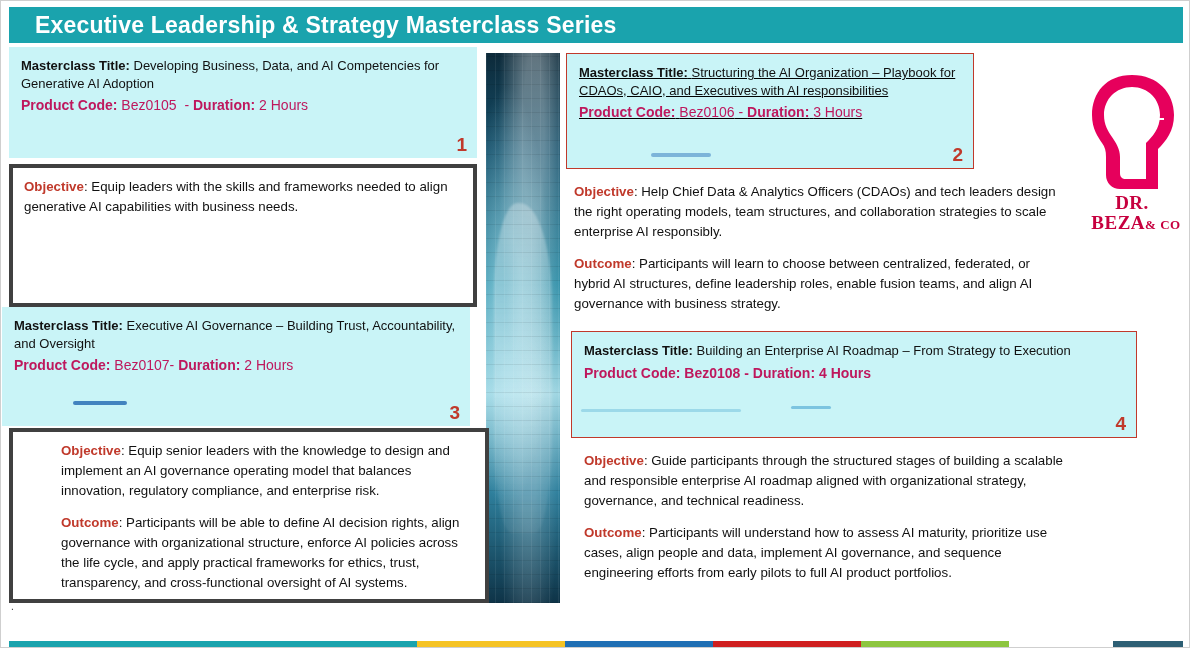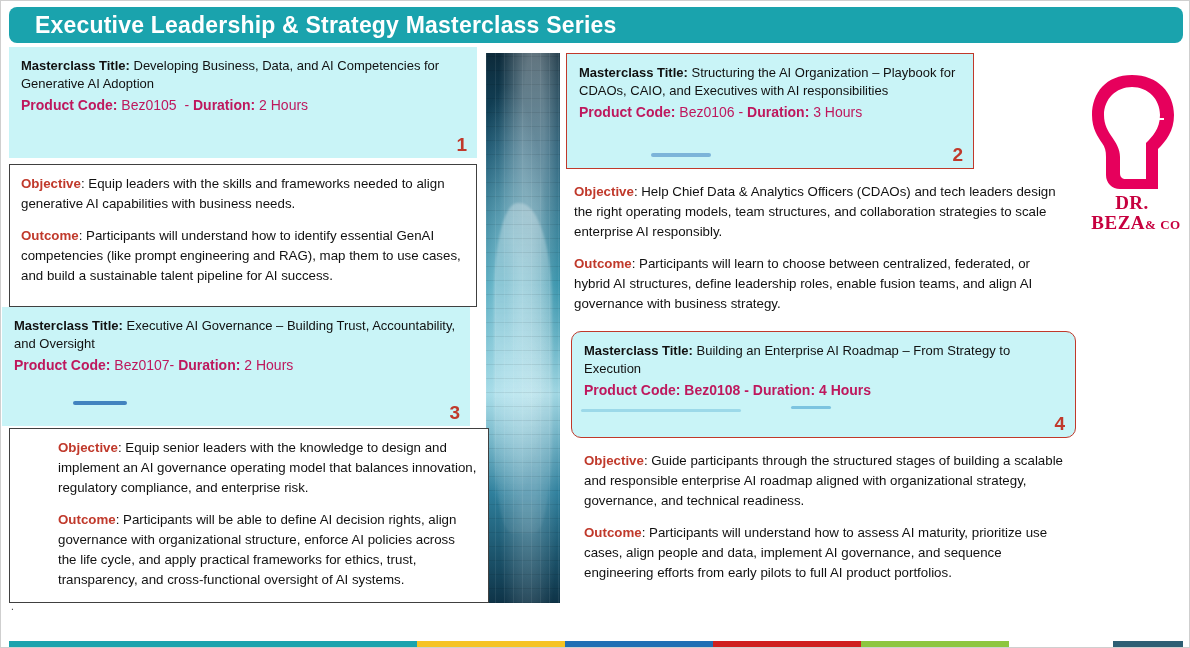--- a/index.html
+++ b/index.html
@@ -23,21 +23,20 @@
   
   .header {
     position: absolute;
     left: 8px;
     top: 6px;
     width: 1174px;
     height: 36px;
     background: #1aa3ad;
     display: flex;
     align-items: center;
-    border-radius: 8px;
   }
   .header-title {
     color: #ffffff;
     font-size: 23px;
     font-weight: bold;
     letter-spacing: 0.2px;
     margin-left: 26px;
     font-family: "Liberation Sans", sans-serif;
   }
 
@@ -68,21 +67,21 @@
     right: 10px;
     bottom: 2px;
     font-size: 19px;
     font-weight: bold;
     color: #c0392b;
   }
 
   .oo-box {
     position: absolute;
     box-sizing: border-box;
-    border: 1px solid #404040;
+    border: 4px solid #404040;
     background: #ffffff;
     padding: 9px 11px 9px 11px;
   }
   .oo-p {
     font-size: 13.3px;
     line-height: 1.5;
     color: #111111;
     margin: 0 0 12px 0;
   }
   .oo-p:last-child { margin-bottom: 0; }
@@ -90,23 +89,23 @@
     color: #c0392b;
     font-weight: bold;
   }
 
   
   #box1 { left: 8px;  top: 46px;  width: 468px; height: 111px; }
   #oo1  { left: 8px;  top: 163px; width: 468px; height: 143px; }
   #box3 { left: 1px;  top: 306px; width: 468px; height: 119px; }
   #oo3  { left: 8px;  top: 427px; width: 480px; height: 175px; padding-left: 48px; }
 
-  #box2 { left: 565px; top: 52px;  width: 408px; height: 116px; }
+  #box2 { left: 565px; top: 52px;  width: 408px; height: 116px; text-decoration: underline; }
   #oo2  { left: 565px; top: 172px; width: 513px; height: 140px; border: none; padding-left: 8px; }
-  #box4 { left: 570px; top: 330px; width: 505px; height: 107px; border-radius: 10px; }
+  #box4 { left: 570px; top: 330px; width: 566px; height: 107px; }
   #oo4  { left: 575px; top: 441px; width: 505px; height: 160px; border: none; padding-left: 8px; }
 
   
   .center-img {
     position: absolute;
     left: 485px;
     top: 52px;
     width: 74px;
     height: 550px;
     background:
@@ -244,23 +243,20 @@
       &nbsp;-
       <b>Duration:</b>
       <span>2 Hours</span>
     </div>
     <div class="num">1</div>
   </div>
 
   <div class="oo-box" id="oo1">
     <p class="oo-p">
       <span class="oo-lab">Objective</span><span>: Equip leaders with the skills and frameworks needed to align generative AI capabilities with business needs.</span>
-    </p>
-    <p class="oo-p">
-      <span class="oo-lab">Outcome</span><span>: Participants will understand how to identify essential GenAI competencies (like prompt engineering and RAG), map them to use cases, and build a sustainable talent pipeline for AI success.</span>
     </p>
   </div>
 
   <div class="title-box" id="box3">
     <div class="title-line">
       <b>Masterclass Title:</b>
       <span>Executive AI Governance – Building Trust, Accountability, and Oversight</span>
     </div>
     <div class="code-line">
       <b>Product Code:</b>

